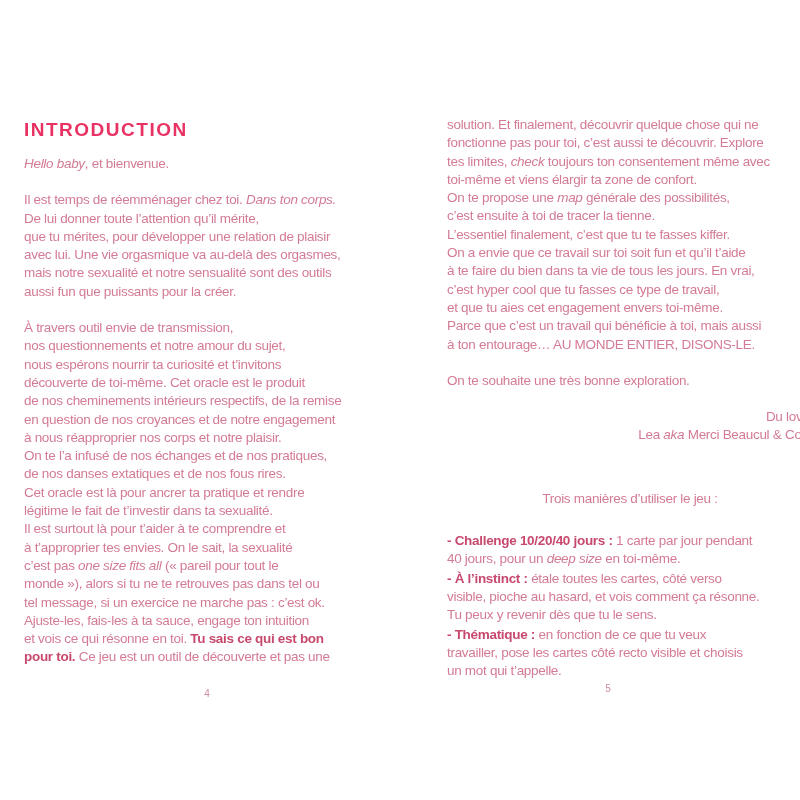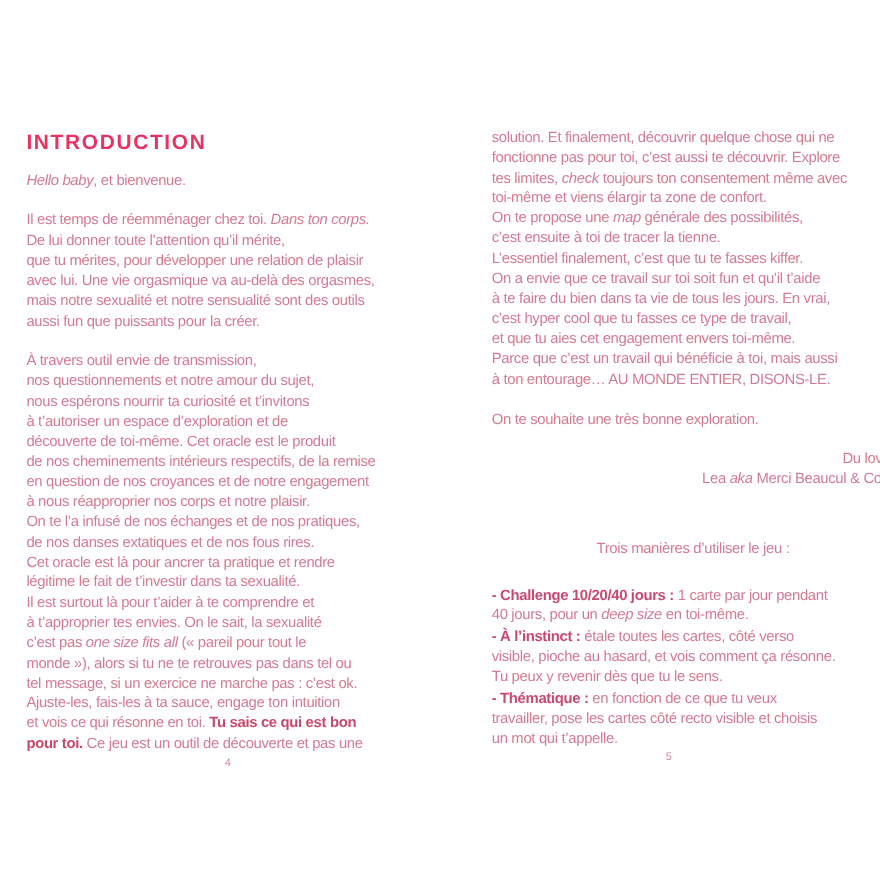--- a/index.html
+++ b/index.html
@@ -69,21 +69,20 @@
           <div class="line"><span>De lui donner toute l’attention qu’il mérite,</span></div>
           <div class="line"><span>que tu mérites, pour développer une relation de plaisir</span></div>
           <div class="line"><span>avec lui. Une vie orgasmique va au-delà des orgasmes,</span></div>
           <div class="line"><span>mais notre sexualité et notre sensualité sont des outils</span></div>
           <div class="line"><span>aussi fun que puissants pour la créer.</span></div>
         </div>
         <div class="block">
           <div class="line"><span>À travers outil envie de transmission,</span></div>
           <div class="line"><span>nos questionnements et notre amour du sujet,</span></div>
           <div class="line"><span>nous espérons nourrir ta curiosité et t’invitons</span></div>
-          <div class="line"><span>à t’autoriser un espace d’exploration et de</span></div>
           <div class="line"><span>découverte de toi-même. Cet oracle est le produit</span></div>
           <div class="line"><span>de nos cheminements intérieurs respectifs, de la remise</span></div>
           <div class="line"><span>en question de nos croyances et de notre engagement</span></div>
           <div class="line"><span>à nous réapproprier nos corps et notre plaisir.</span></div>
           <div class="line"><span>On te l’a infusé de nos échanges et de nos pratiques,</span></div>
           <div class="line"><span>de nos danses extatiques et de nos fous rires.</span></div>
           <div class="line"><span>Cet oracle est là pour ancrer ta pratique et rendre</span></div>
           <div class="line"><span>légitime le fait de t’investir dans ta sexualité.</span></div>
           <div class="line"><span>Il est surtout là pour t’aider à te comprendre et</span></div>
           <div class="line"><span>à t’approprier tes envies. On le sait, la sexualité</span></div>

